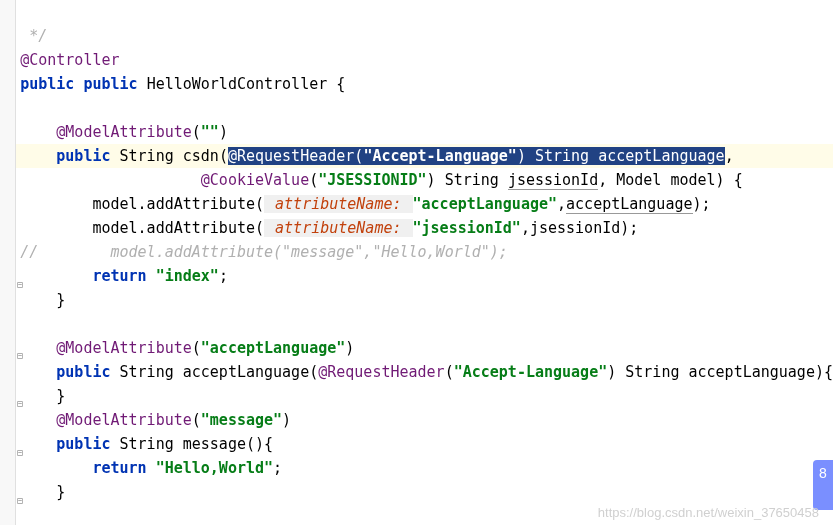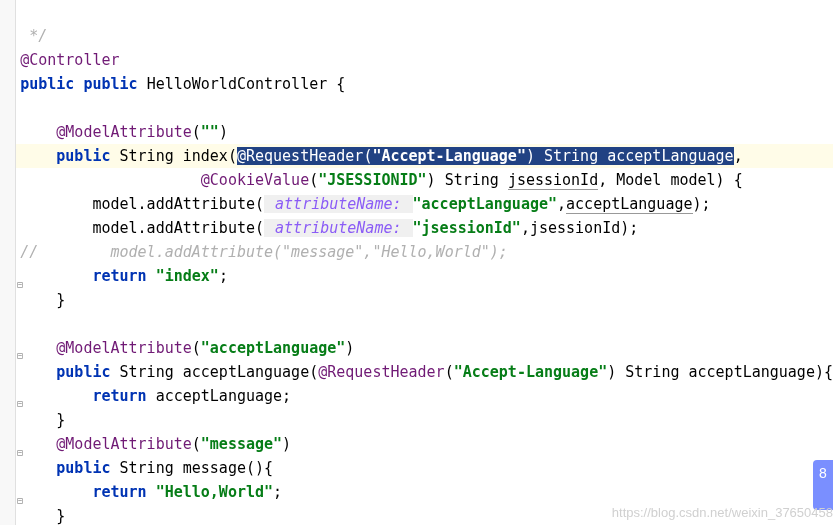--- a/index.html
+++ b/index.html
@@ -46,33 +46,33 @@
       padding-left: 4px;
       white-space: pre;
     }
     .line.highlight {
       background: #fffce8;
     }
     .comment { color: #b0b0b0; font-style: italic; }
     .annotation { color: #701a75; }
     .keyword { color: #0033b3; font-weight: bold; }
     .string { color: #067d17; font-weight: bold; }
-    .param-hint { color: #8b5cf6; font-style: italic; background: #f0f0f0; padding: 0 2px; }
+    .param-hint { color: #c2410c; font-style: italic; background: #f0f0f0; padding: 0 2px; }
     .selection {
       background: #214283;
       color: #ffffff;
     }
     .selection .annotation, .selection .string, .selection .keyword {
       color: #ffffff;
     }
     .underline { border-bottom: 1px solid #999; }
     .watermark {
       position: absolute;
       bottom: 5px;
-      right: 0;
+      right: 14px;
       color: #d0d0d0;
       font-size: 13px;
       font-family: sans-serif;
       z-index: 10;
     }
     .side-badge {
       position: absolute;
       right: 0;
       bottom: 15px;
       width: 20px;
@@ -98,31 +98,30 @@
     <div class="fold-icon" style="top:447px">⊟</div>
     <div class="fold-icon" style="top:495px">⊟</div>
   </div>
   <div class="code-area">
     <div class="line"><span> </span></div>
     <div class="line"><span class="comment"> */</span></div>
     <div class="line"><span class="annotation">@Controller</span></div>
     <div class="line"><span class="keyword">public</span> <span class="keyword">public</span> <span>HelloWorldController</span><span> {</span></div>
     <div class="line"></div>
     <div class="line">    <span class="annotation">@ModelAttribute</span><span>(</span><span class="string">""</span><span>)</span></div>
-    <div class="line highlight">    <span class="keyword">public</span> <span>String</span> <span>index</span><span>(</span><span class="selection"><span class="annotation">@RequestHeader</span><span>(</span><span class="string">"Accept-Language"</span><span>)</span> <span>String</span> <span>acceptLanguage</span></span><span>,</span></div>
+    <div class="line highlight">    <span class="keyword">public</span> <span>String</span> <span>csdn</span><span>(</span><span class="selection"><span class="annotation">@RequestHeader</span><span>(</span><span class="string">"Accept-Language"</span><span>)</span> <span>String</span> <span>acceptLanguage</span></span><span>,</span></div>
     <div class="line">                    <span class="annotation">@CookieValue</span><span>(</span><span class="string">"JSESSIONID"</span><span>)</span> <span>String</span> <span class="underline">jsessionId</span><span>,</span> <span>Model</span> <span>model</span><span>) {</span></div>
     <div class="line">        <span>model.addAttribute(</span><span class="param-hint"> attributeName: </span><span class="string">"acceptLanguage"</span><span>,</span><span class="underline">acceptLanguage</span><span>);</span></div>
     <div class="line">        <span>model.addAttribute(</span><span class="param-hint"> attributeName: </span><span class="string">"jsessionId"</span><span>,</span><span>jsessionId</span><span>);</span></div>
     <div class="line"><span class="comment">//</span>        <span class="comment">model.addAttribute("message","Hello,World");</span></div>
     <div class="line">        <span class="keyword">return</span> <span class="string">"index"</span><span>;</span></div>
     <div class="line">    <span>}</span></div>
     <div class="line"></div>
     <div class="line">    <span class="annotation">@ModelAttribute</span><span>(</span><span class="string">"acceptLanguage"</span><span>)</span></div>
     <div class="line">    <span class="keyword">public</span> <span>String</span> <span>acceptLanguage</span><span>(</span><span class="annotation">@RequestHeader</span><span>(</span><span class="string">"Accept-Language"</span><span>)</span> <span>String</span> <span>acceptLanguage</span><span>){</span></div>
-    <div class="line">        <span class="keyword">return</span> <span>acceptLanguage</span><span>;</span></div>
     <div class="line">    <span>}</span></div>
     <div class="line">    <span class="annotation">@ModelAttribute</span><span>(</span><span class="string">"message"</span><span>)</span></div>
     <div class="line">    <span class="keyword">public</span> <span>String</span> <span>message</span><span>(){</span></div>
     <div class="line">        <span class="keyword">return</span> <span class="string">"Hello,World"</span><span>;</span></div>
     <div class="line">    <span>}</span></div>
   </div>
 </div>
 
 <div class="watermark">https://blog.csdn.net/weixin_37650458</div>
 <div class="side-badge">8</div>

